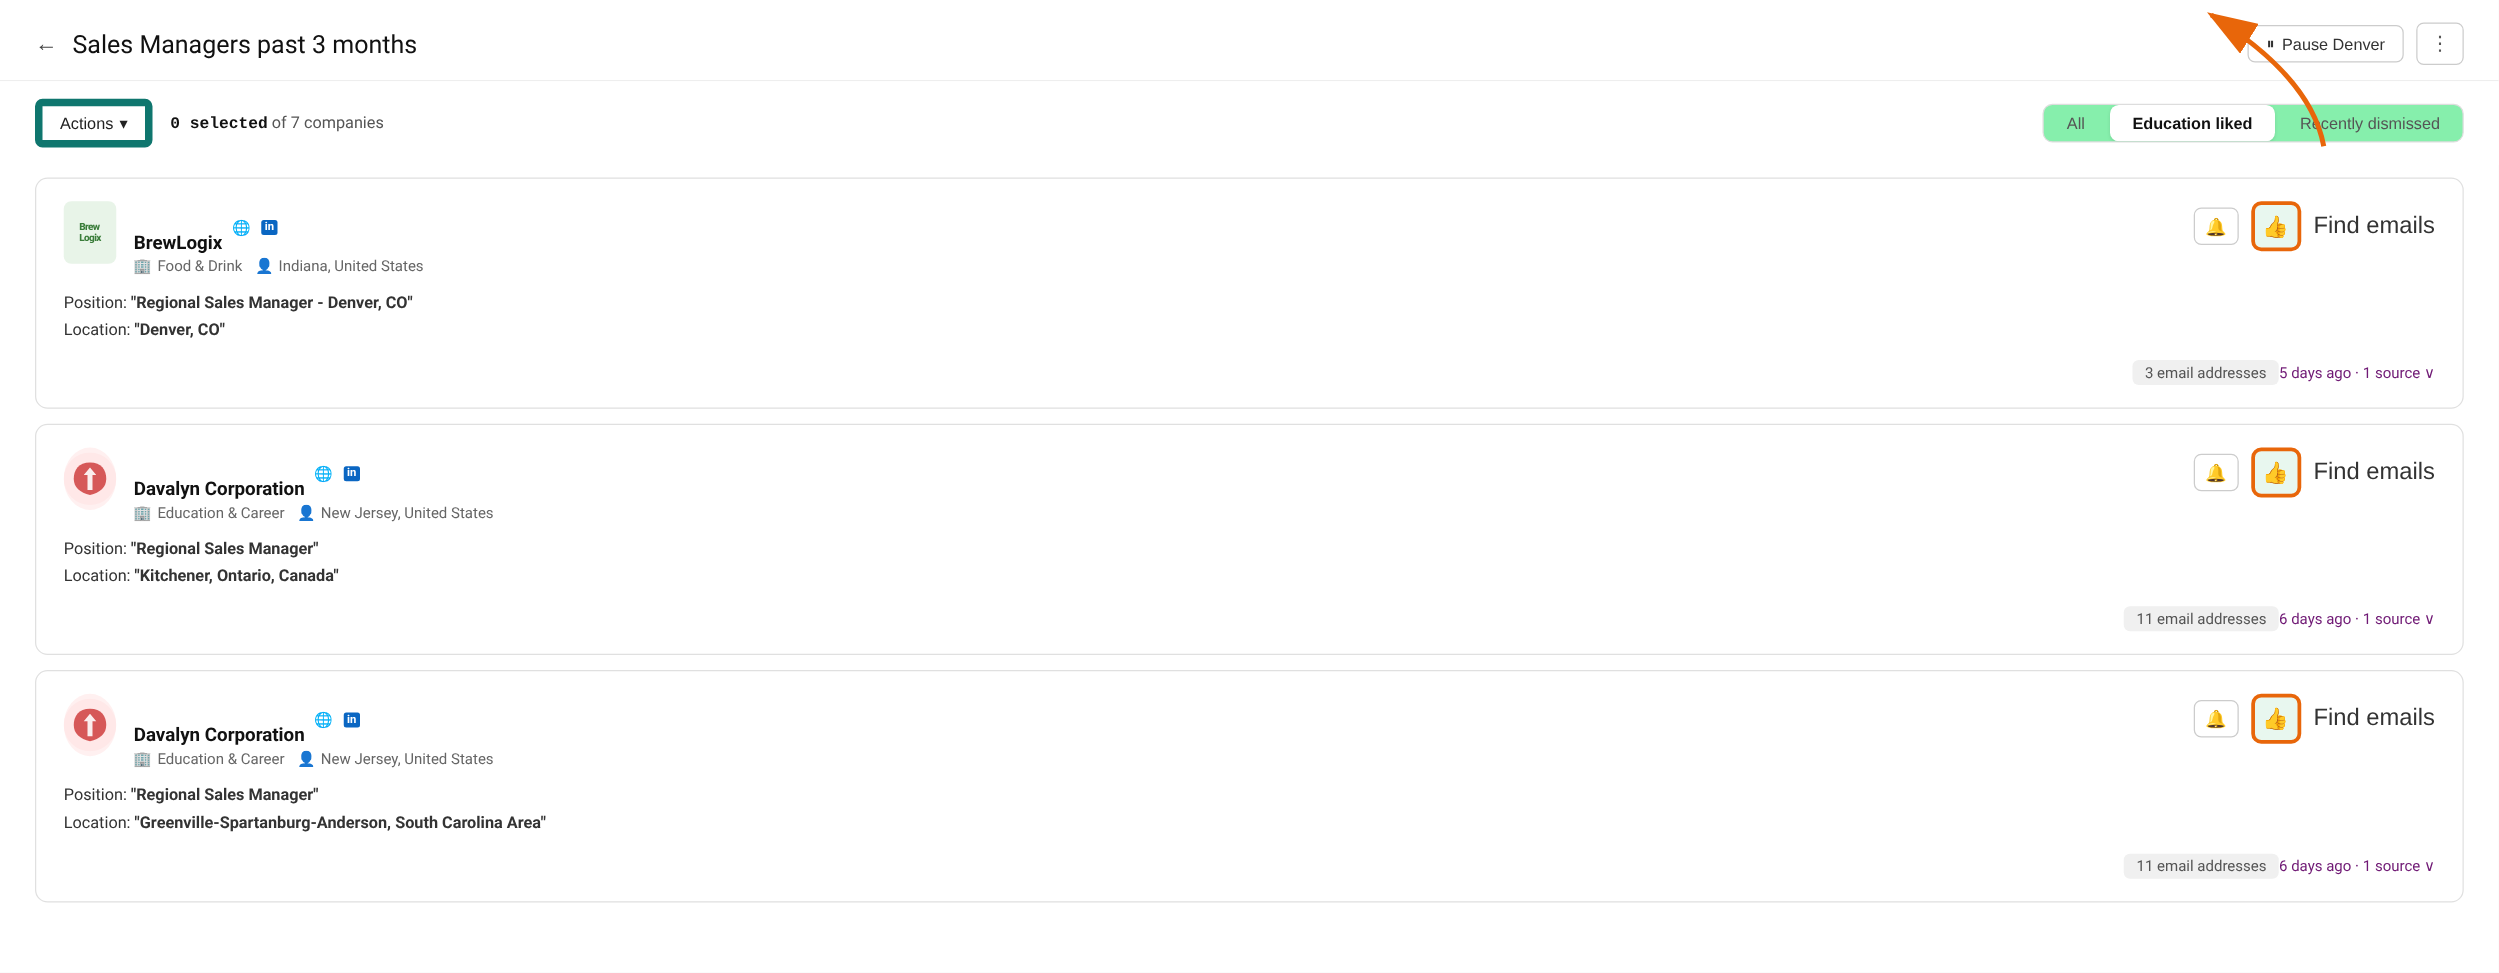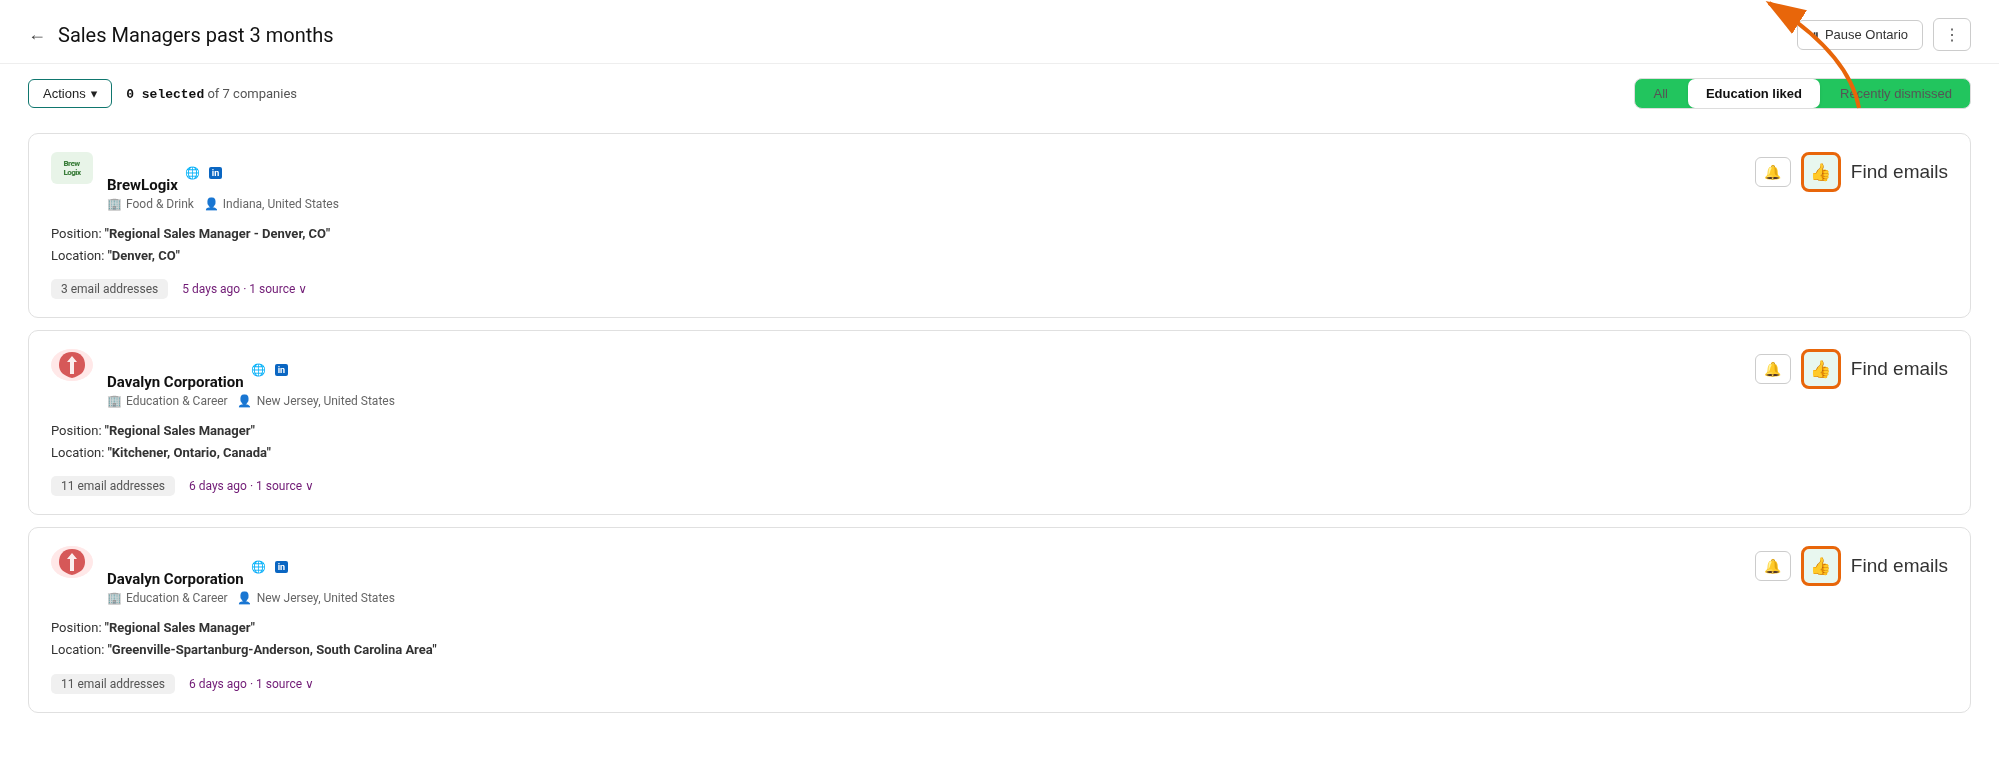--- a/index.html
+++ b/index.html
@@ -77,21 +77,21 @@
     }
     .toolbar-left {
       display: flex;
       align-items: center;
       gap: 14px;
     }
     .actions-btn {
       display: flex;
       align-items: center;
       gap: 5px;
-      border: 1px solid #0f766e;
+      border: 6px solid #0f766e;
       background: #fff;
       border-radius: 6px;
       padding: 6px 14px;
       cursor: pointer;
       font-size: 13px;
       font-weight: 500;
       color: #222;
     }
     .selected-text {
       font-size: 13px;
@@ -102,21 +102,21 @@
       font-weight: 600;
       font-family: Liberation Mono, monospace;
     }
     .filter-tabs {
       display: flex;
       align-items: flex-start;
       gap: 2px;
       border: 1px solid #ddd;
       border-radius: 8px;
       overflow: hidden;
-      background: #22c55e;
+      background: #86efac;
     }
     .filter-tab {
       padding: 7px 18px;
       font-size: 13px;
       cursor: pointer;
       background: none;
       border: none;
       color: #555;
       font-weight: 400;
     }
@@ -146,21 +146,21 @@
       align-items: flex-start;
       justify-content: space-between;
     }
     .card-company-info {
       display: flex;
       align-items: flex-start;
       gap: 14px;
     }
     .company-logo {
       width: 42px;
-      height: 32px;
+      height: 50px;
       border-radius: 6px;
       display: flex;
       align-items: center;
       justify-content: center;
       font-size: 10px;
       font-weight: 700;
       overflow: hidden;
       flex-shrink: 0;
     }
     .logo-brewlogix {
@@ -248,22 +248,21 @@
       background: none;
       border: none;
       cursor: pointer;
       font-size: 19px;
       color: #333;
       font-weight: 500;
     }
     .card-footer {
       display: flex;
       align-items: center;
-      justify-content: flex-start;
-      gap: 14px;
+      justify-content: flex-end;
       margin-top: 12px;
     }
     .email-count-badge {
       background: #f0f0f0;
       border-radius: 5px;
       padding: 3px 10px;
       font-size: 12px;
       color: #555;
     }
     .source-text {
@@ -292,21 +291,21 @@
 <div class="page-wrapper">
 
   <div class="header">
     <div class="header-left">
       <button class="back-btn">←</button>
       <span class="page-title">Sales Managers past 3 months</span>
     </div>
     <div class="header-right">
       <button class="pause-signal-btn">
         <span>⏸</span>
-        <span>Pause Ontario</span>
+        <span>Pause Denver</span>
       </button>
       <button class="more-btn">⋮</button>
     </div>
   </div>
 
   <div class="toolbar">
     <div class="toolbar-left">
       <button class="actions-btn">
         <span>Actions</span>
         <span>▾</span>

